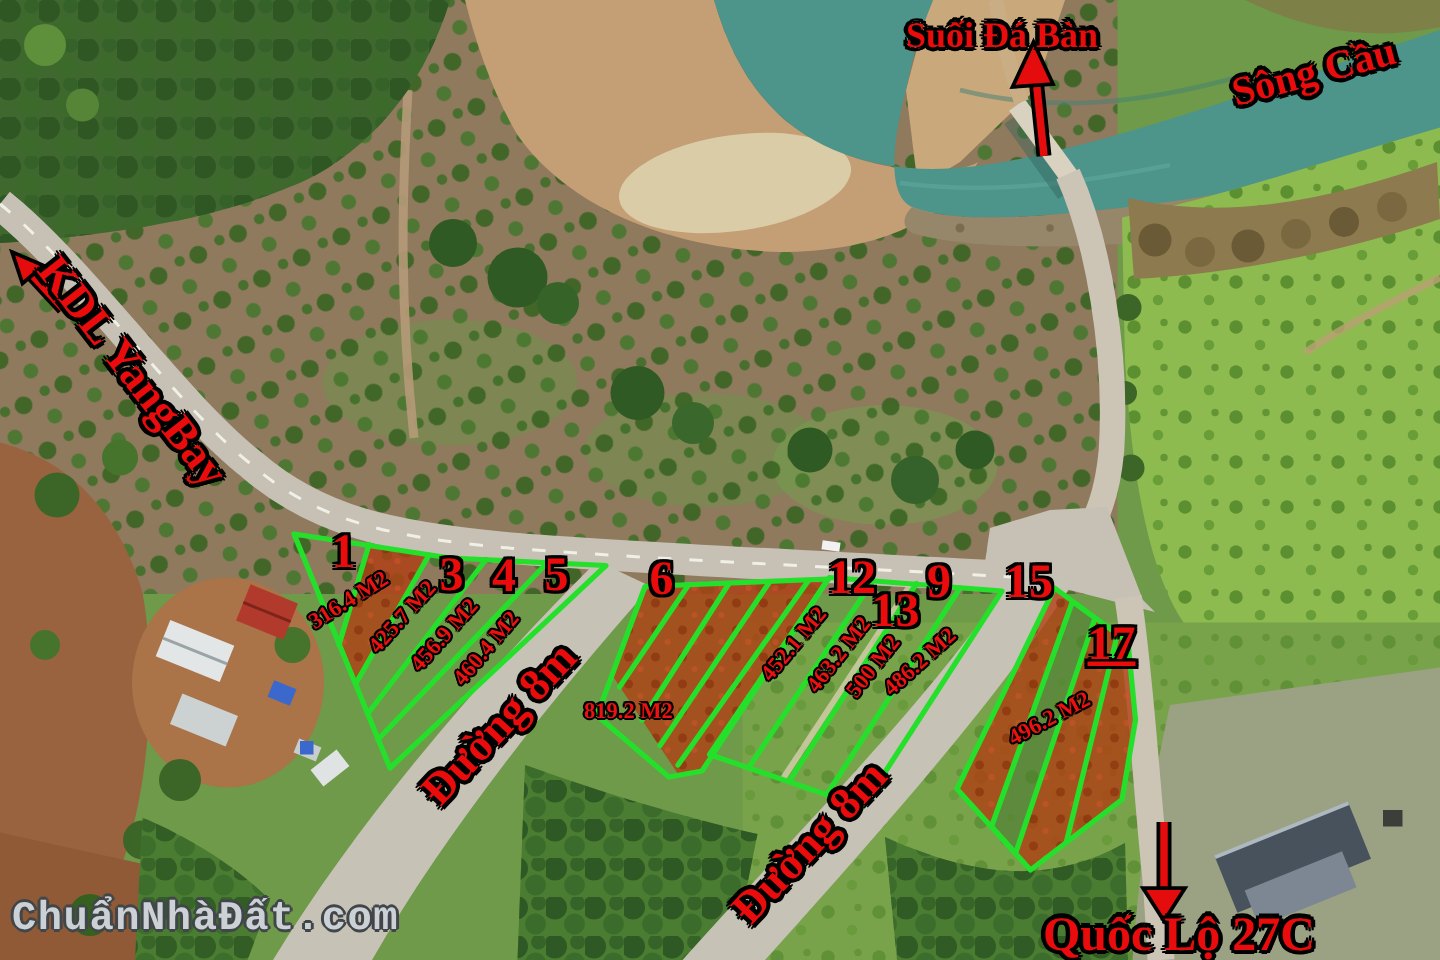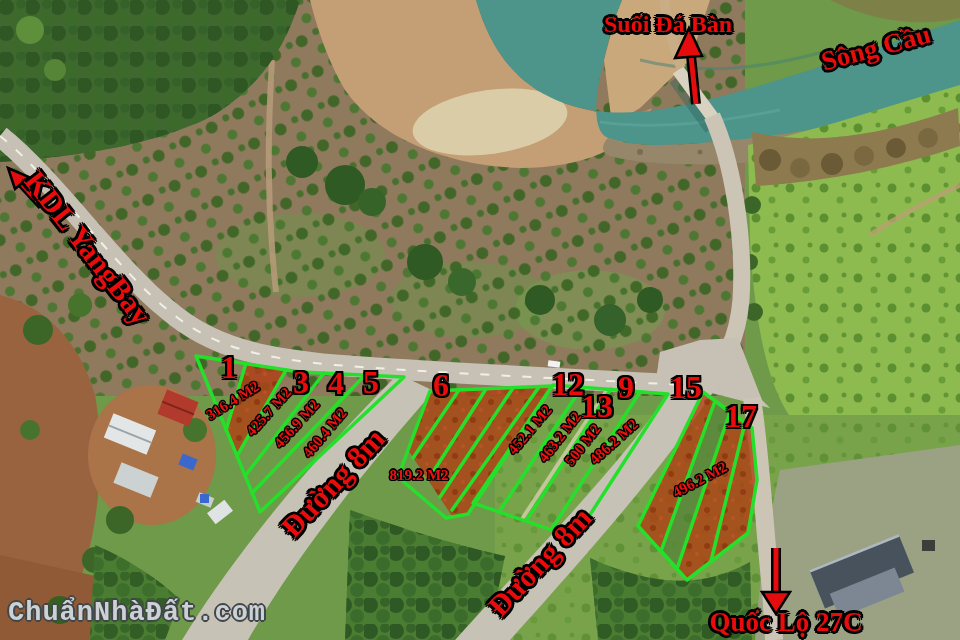--- a/index.html
+++ b/index.html
@@ -236,32 +236,32 @@
     <line x1="776" y1="548" x2="776" y2="596" stroke="#e40c0c" stroke-width="5"></line>
     <polygon points="776,614 762,592 790,592" fill="#e40c0c" stroke="#000" stroke-width="2.5"></polygon>
   </g>
 </svg>
 
 <div class="lbl big" style="left:668px;top:24px;font-size:24px;">Suối Đá Bàn</div>
 <div class="lbl big" style="left:876px;top:48px;font-size:27px;--rot:-15deg;">Sông Cầu</div>
 <div class="lbl big" style="left:88px;top:248px;font-size:30px;--rot:52deg;">KDL YangBay</div>
 <div class="lbl big" style="left:333px;top:483px;font-size:30px;--rot:-47deg;">Đường 8m</div>
 <div class="lbl big" style="left:540px;top:562px;font-size:30px;--rot:-47deg;">Đường 8m</div>
-<div class="lbl big" style="left:786px;top:622px;font-size:27px;">Quốc Lộ 27C</div>
+<div class="lbl big" style="left:786px;top:622px;font-size:32px;">Quốc Lộ 27C</div>
 
 <div class="lbl num" style="left:229px;top:367px;">1</div>
 <div class="lbl num" style="left:301px;top:382px;">3</div>
 <div class="lbl num" style="left:336px;top:383px;">4</div>
 <div class="lbl num" style="left:371px;top:382px;">5</div>
 <div class="lbl num" style="left:441px;top:385px;">6</div>
 <div class="lbl num" style="left:568px;top:384px;">12</div>
 <div class="lbl num" style="left:597px;top:374px;margin-top:32px;">13</div>
 <div class="lbl num" style="left:626px;top:387px;">9</div>
 <div class="lbl num" style="left:686px;top:387px;">15</div>
-<div class="lbl num" style="left:741px;top:416px;">17</div>
+<div class="lbl num" style="left:741px;top:428px;text-decoration:underline;">17</div>
 
 <div class="lbl area" style="left:233px;top:401px;--rot:-32deg;">316.4 M2</div>
 <div class="lbl area" style="left:269px;top:412px;--rot:-48deg;">425.7 M2</div>
 <div class="lbl area" style="left:297px;top:424px;--rot:-48deg;">456.9 M2</div>
 <div class="lbl area" style="left:325px;top:433px;--rot:-50deg;">460.4 M2</div>
 <div class="lbl area" style="left:407px;top:475px;padding-left:24px;">819.2 M2</div>
 <div class="lbl area" style="left:530px;top:430px;--rot:-50deg;">452.1 M2</div>
 <div class="lbl area" style="left:560px;top:437px;--rot:-52deg;">463.2 M2</div>
 <div class="lbl area" style="left:583px;top:445px;--rot:-52deg;">500 M2</div>
 <div class="lbl area" style="left:614px;top:442px;--rot:-42deg;">486.2 M2</div>

